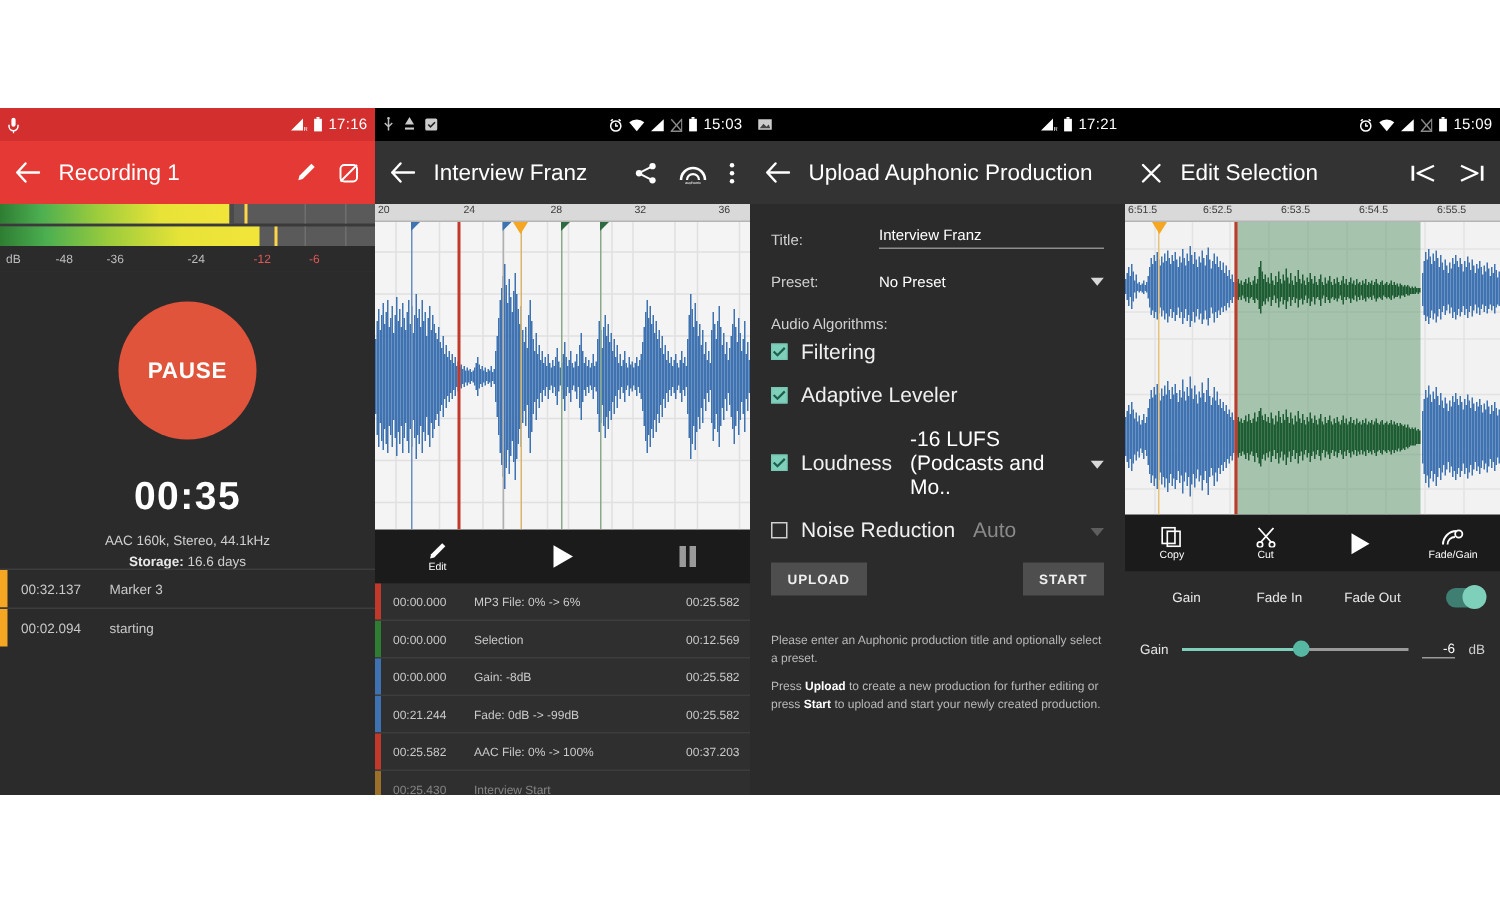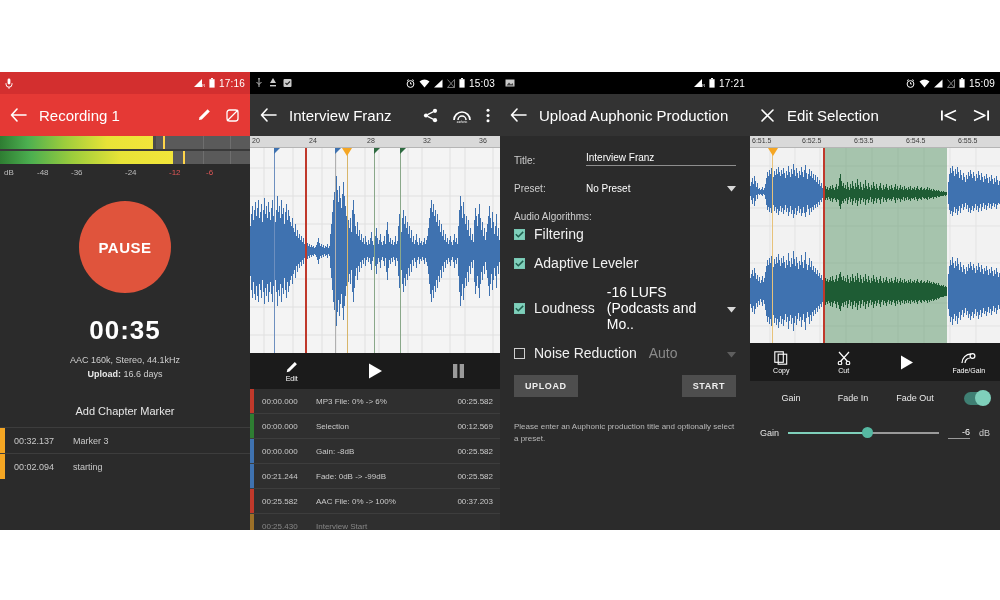--- a/index.html
+++ b/index.html
@@ -253,24 +253,23 @@
         <span style="left:169px" class="red">-12</span>
         <span style="left:206px" class="red">-6</span>
       </div>
     </div>
 
     <div class="p1body">
       <div class="pausebtn">PAUSE</div>
       <div class="bigtime">00:35</div>
       <div class="meta">AAC 160k, Stereo, 44.1kHz</div>
       <div class="meta2">
-        <b>Upload:</b>
+        <b>Storage:</b>
         <span>16.6 days</span>
       </div>
-      <div class="chapterhdr">Add Chapter Marker</div>
       <div>
         <div class="mrow">
           <div class="bar"></div>
           <div class="t">00:32.137</div>
           <div class="n">Marker 3</div>
         </div>
         <div class="mrow">
           <div class="bar"></div>
           <div class="t">00:02.094</div>
           <div class="n">starting</div>
@@ -823,20 +822,21 @@
         </span>
       </div>
 
       <div class="btnrow">
         <div class="mbtn">UPLOAD</div>
         <div style="margin-left:auto" class="mbtn">START</div>
       </div>
 
       <div class="helptext">
         <p>Please enter an Auphonic production title and optionally select a preset.</p>
+        <p><span>Press </span><b>Upload</b><span> to create a new production for further editing or press </span><b>Start</b><span> to upload and start your newly created production.</span></p>
       </div>
     </div>
   </div>
 
   <div class="panel" id="p4">
     <div class="statusbar sb-black">
       <div class="sb-left"></div>
       <div class="sb-right">
         <span class="ic">
           <svg width="9" height="9" viewBox="0 0 9 9">

